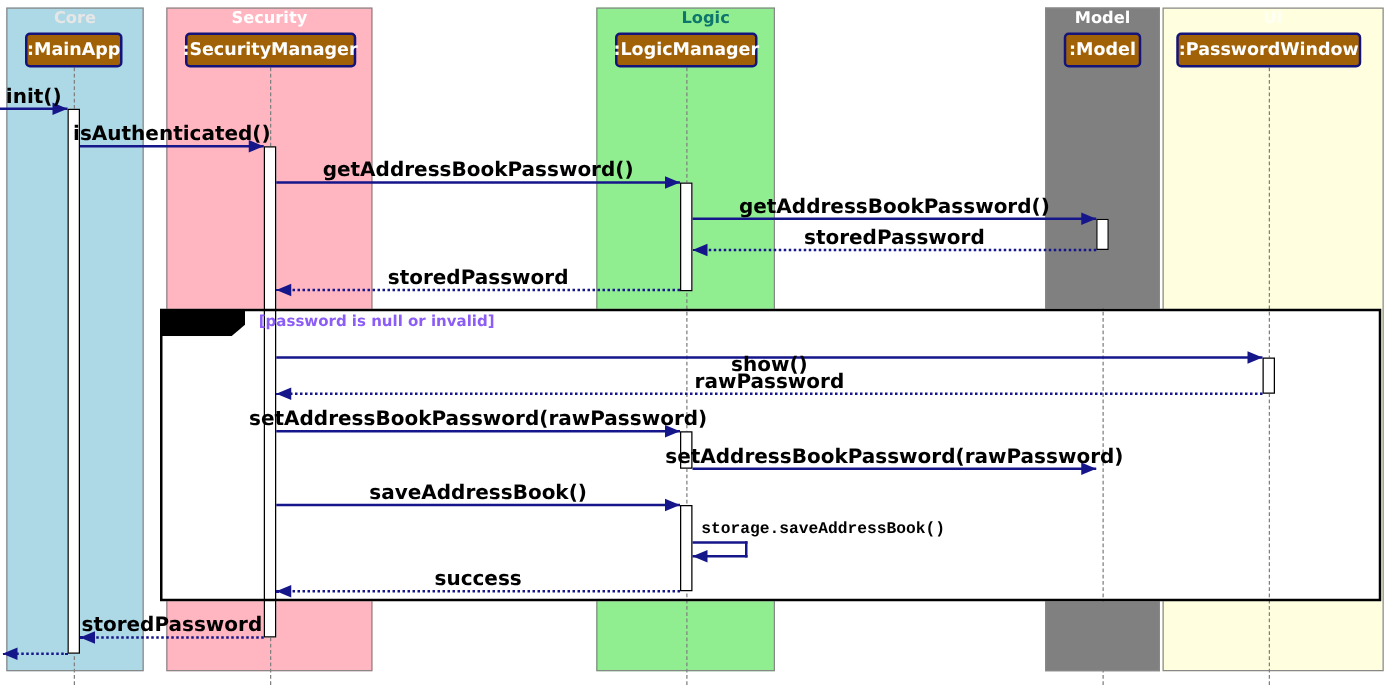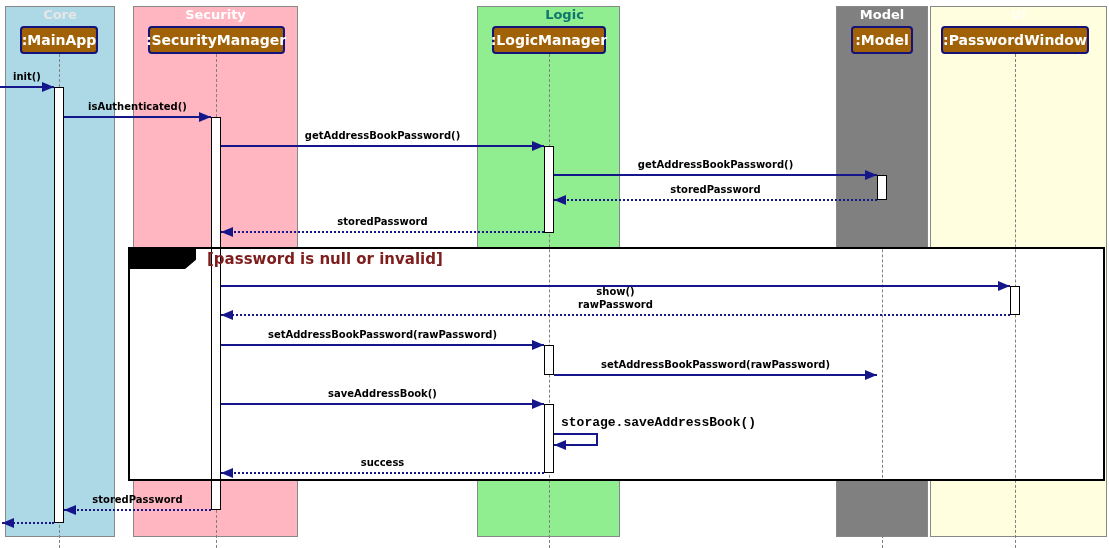--- a/index.html
+++ b/index.html
@@ -19,35 +19,35 @@
     border:1.5px solid #000000;z-index:4;}
   .msg-line{position:absolute;height:0;z-index:5;}
   .msg-line.solid{border-top:2px solid #16168B;}
   .msg-line.dashed{border-top:2px dotted #16168B;}
   .arrowhead{position:absolute;width:0;height:0;z-index:5;}
   .arrowhead.right{border-top:5px solid transparent;border-bottom:5px solid transparent;
     border-left:12px solid #16168B;}
   .arrowhead.left{border-top:5px solid transparent;border-bottom:5px solid transparent;
     border-right:12px solid #16168B;}
   .msg-label{position:absolute;transform:translateX(-50%);white-space:nowrap;
-    font-size:10px;font-weight:bold;color:#000000;z-index:5;height:16px;line-height:16px;}
+    font-size:16px;font-weight:bold;color:#000000;z-index:5;height:16px;line-height:16px;}
   .self-label{position:absolute;white-space:nowrap;font-size:13px;font-weight:bold;
     color:#000000;z-index:5;font-family:Liberation Mono, monospace;}
   .self-loop{position:absolute;box-sizing:border-box;border-top:2px solid #16168B;
     border-right:2px solid #16168B;border-bottom:2px solid #16168B;z-index:5;}
   .frame-border{position:absolute;box-sizing:border-box;border:2px solid #000000;
     z-index:6;pointer-events:none;}
   .frame-tag-outer{position:absolute;background:#000000;z-index:7;
     clip-path:polygon(0 0,100% 0,100% 58%,84% 100%,0 100%);}
   .frame-tag-inner{position:absolute;left:0;top:0;background:#EEEEEE;
     clip-path:polygon(0 0,100% 0,100% 56%,83% 100%,0 100%);
     display:flex;align-items:center;justify-content:center;
     font-size:13px;font-weight:bold;color:#000000;padding-right:10px;box-sizing:border-box;}
-  .frame-guard{position:absolute;white-space:nowrap;font-size:15px;font-weight:bold;
-    color:#7f1d1d;z-index:7;}
+  .frame-guard{position:absolute;white-space:nowrap;font-size:12px;font-weight:bold;
+    color:#8b5cf6;z-index:7;}
 </style>
 </head>
 <body>
 
 <div id="canvas">
     <div class="lane" style="left: 5px; top: 6px; width: 110px; height: 531px; background: rgb(173, 216, 230);"></div>
     <div class="lane-header" style="left: 5px; top: 7px; width: 110px; color: rgb(230, 230, 230);">Core</div>
     <div class="lane" style="left: 133px; top: 6px; width: 165px; height: 531px; background: rgb(255, 182, 193);"></div>
     <div class="lane-header" style="left: 133px; top: 7px; width: 165px; color: rgb(255, 255, 255);">Security</div>
     <div class="lane" style="left: 477px; top: 6px; width: 143px; height: 531px; background: rgb(144, 238, 144);"></div>

